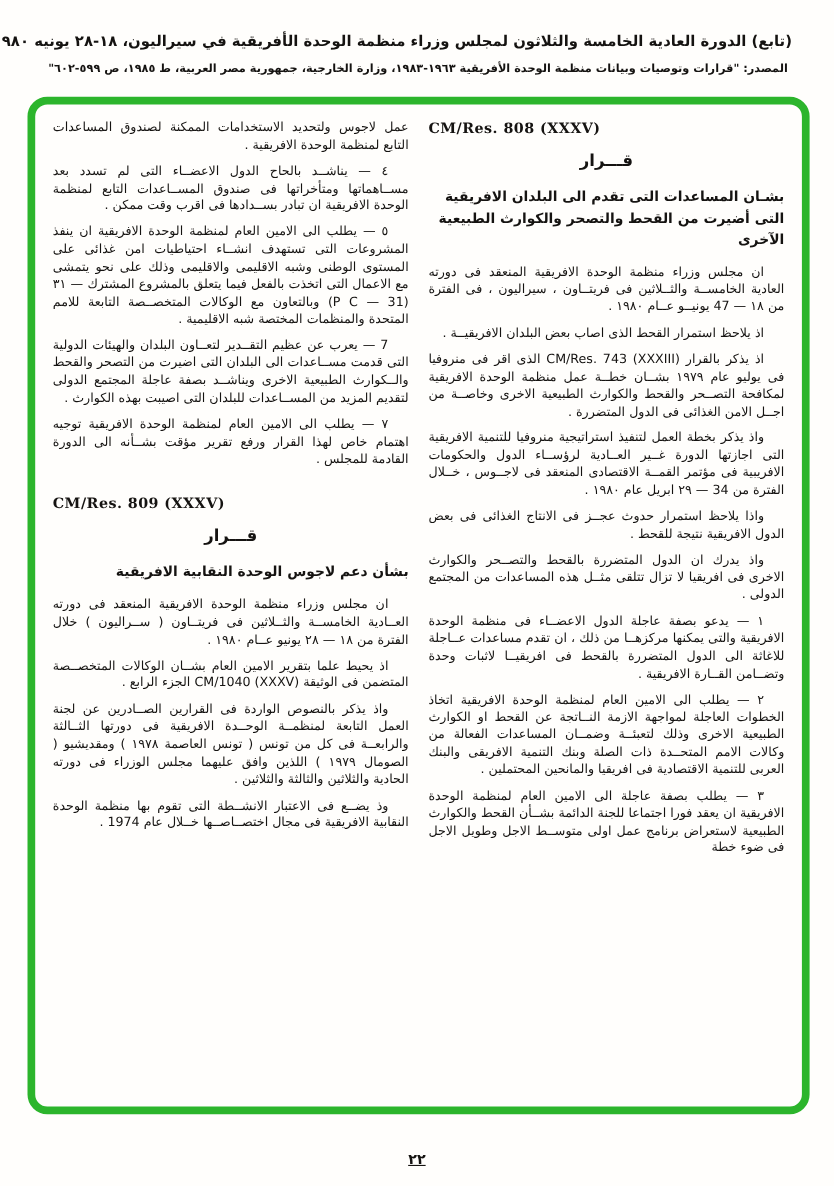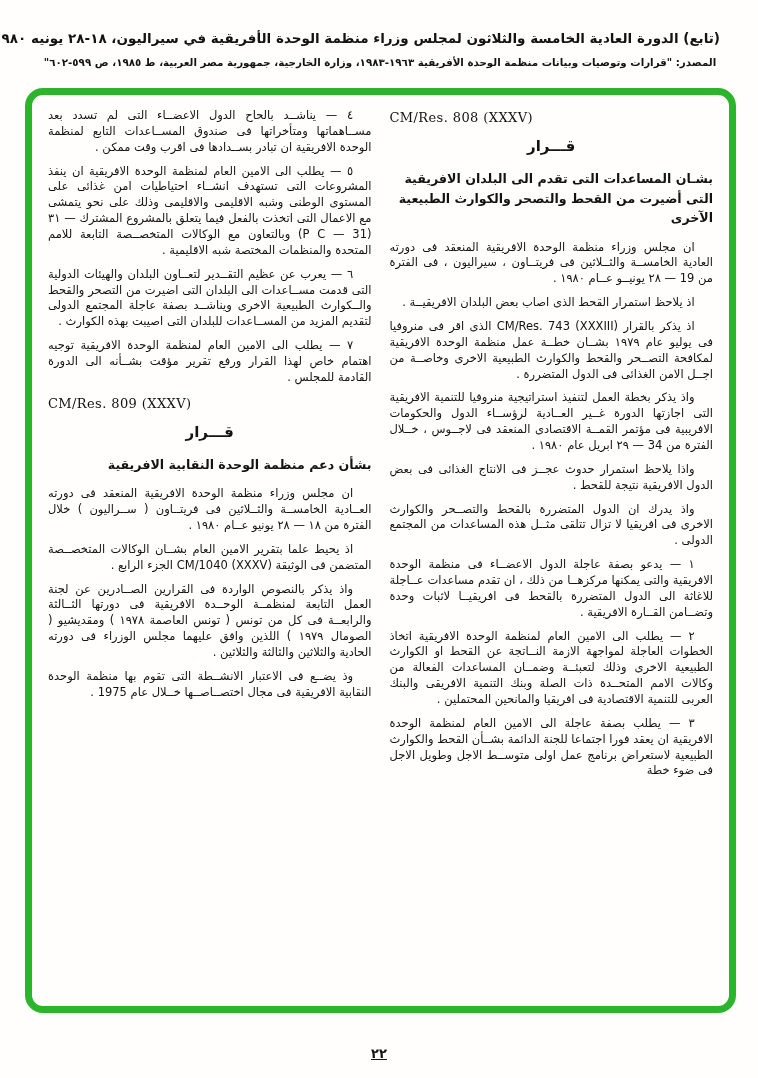--- a/index.html
+++ b/index.html
@@ -56,21 +56,21 @@
   .col {
     flex: 1 1 0;
     direction: rtl;
     min-width: 0;
   }
   .res-ref {
     direction: ltr;
     text-align: left;
     font-family: "DejaVu Serif", serif;
     font-size: 13px;
-    font-weight: 400;
+    font-weight: 700;
     letter-spacing: 0.4px;
     margin: 2px 0 6px 0;
   }
   .decision {
     text-align: center;
     font-size: 15px;
     font-weight: bold;
     margin: 12px 0 14px 0;
   }
   .res-title {
@@ -81,21 +81,21 @@
     margin: 0 0 12px 0;
   }
   p.para {
     font-size: 11.5px;
     font-weight: 500;
     line-height: 1.38;
     text-align: justify;
     text-indent: 1.6em;
     margin: 0 0 8px 0;
   }
-  .res-block-gap { margin-top: 10px; }
+  .res-block-gap { margin-top: 26px; }
   .footer {
     position: absolute;
     bottom: 16px;
     left: 0;
     width: 100%;
     text-align: center;
   }
   .page-num {
     font-size: 13px;
     font-weight: bold;
@@ -113,44 +113,45 @@
     <div class="h2">المصدر: "قرارات وتوصيات وبيانات منظمة الوحدة الأفريقية ١٩٦٣-١٩٨٣، وزارة الخارجية، جمهورية مصر العربية، ط ١٩٨٥، ص ٥٩٩-٦٠٢"</div>
   </div>
 
   <div class="frame">
     <div class="cols">
 
       <section class="col">
         <div class="res-ref">CM/Res. 808 (XXXV)</div>
         <h2 class="decision">قـــرار</h2>
         <h3 class="res-title">بشـان المساعدات التى تقدم الى البلدان الافريقية التى أضيرت من القحط والتصحر والكوارث الطبيعية الآخرى</h3>
-        <p class="para">ان مجلس وزراء منظمة الوحدة الافريقية المنعقد فى دورته العادية الخامســة والثــلاثين فى فريتــاون ، سيراليون ، فى الفترة من 19 — ٢٨ يونيــو عــام ١٩٨٠ .</p>
+        <p class="para">ان مجلس وزراء منظمة الوحدة الافريقية المنعقد فى دورته العادية الخامســة والثــلاثين فى فريتــاون ، سيراليون ، فى الفترة من ١٨ — 47 يونيــو عــام ١٩٨٠ .</p>
         <p class="para">اذ يلاحظ استمرار القحط الذى اصاب بعض البلدان الافريقيــة .</p>
         <p class="para">اذ يذكر بالقرار CM/Res. 743 (XXXIII) الذى اقر فى منروفيا فى يوليو عام ١٩٧٩ بشــان خطــة عمل منظمة الوحدة الافريقية لمكافحة التصــحر والقحط والكوارث الطبيعية الاخرى وخاصــة من اجــل الامن الغذائى فى الدول المتضررة .</p>
         <p class="para">واذ يذكر بخطة العمل لتنفيذ استراتيجية منروفيا للتنمية الافريقية التى اجازتها الدورة غــير العــادية لرؤســاء الدول والحكومات الافريبية فى مؤتمر القمــة الاقتصادى المنعقد فى لاجــوس ، خــلال الفترة من 34 — ٢٩ ابريل عام ١٩٨٠ .</p>
         <p class="para">واذا يلاحظ استمرار حدوث عجــز فى الانتاج الغذائى فى بعض الدول الافريقية نتيجة للقحط .</p>
         <p class="para">واذ يدرك ان الدول المتضررة بالقحط والتصــحر والكوارث الاخرى فى افريقيا لا تزال تتلقى مثــل هذه المساعدات من المجتمع الدولى .</p>
         <p class="para">١ — يدعو بصفة عاجلة الدول الاعضــاء فى منظمة الوحدة الافريقية والتى يمكنها مركزهــا من ذلك ، ان تقدم مساعدات عــاجلة للاغاثة الى الدول المتضررة بالقحط فى افريقيــا لاثبات وحدة وتضــامن القــارة الافريقية .</p>
         <p class="para">٢ — يطلب الى الامين العام لمنظمة الوحدة الافريقية اتخاذ الخطوات العاجلة لمواجهة الازمة النــاتجة عن القحط او الكوارث الطبيعية الاخرى وذلك لتعبئــة وضمــان المساعدات الفعالة من وكالات الامم المتحــدة ذات الصلة وبنك التنمية الافريقى والبنك العربى للتنمية الاقتصادية فى افريقيا والمانحين المحتملين .</p>
         <p class="para">٣ — يطلب بصفة عاجلة الى الامين العام لمنظمة الوحدة الافريقية ان يعقد فورا اجتماعا للجنة الدائمة بشــأن القحط والكوارث الطبيعية لاستعراض برنامج عمل اولى متوســط الاجل وطويل الاجل فى ضوء خطة</p>
       </section>
 
       <section class="col">
+        <p class="para" style="text-indent:0;">عمل لاجوس ولتحديد الاستخدامات الممكنة لصندوق المساعدات التابع لمنظمة الوحدة الافريقية .</p>
         <p class="para">٤ — يناشــد بالحاح الدول الاعضــاء التى لم تسدد بعد مســاهماتها ومتأخراتها فى صندوق المســاعدات التابع لمنظمة الوحدة الافريقية ان تبادر بســدادها فى اقرب وقت ممكن .</p>
         <p class="para">٥ — يطلب الى الامين العام لمنظمة الوحدة الافريقية ان ينفذ المشروعات التى تستهدف انشــاء احتياطيات امن غذائى على المستوى الوطنى وشبه الاقليمى والاقليمى وذلك على نحو يتمشى مع الاعمال التى اتخذت بالفعل فيما يتعلق بالمشروع المشترك — ٣١ (P C — 31) وبالتعاون مع الوكالات المتخصــصة التابعة للامم المتحدة والمنظمات المختصة شبه الاقليمية .</p>
-        <p class="para">٦ — يعرب عن عظيم التقــدير لتعــاون البلدان والهيئات الدولية التى قدمت مســاعدات الى البلدان التى اضيرت من التصحر والقحط والــكوارث الطبيعية الاخرى ويناشــد بصفة عاجلة المجتمع الدولى لتقديم المزيد من المســاعدات للبلدان التى اصيبت بهذه الكوارث .</p>
+        <p class="para">7 — يعرب عن عظيم التقــدير لتعــاون البلدان والهيئات الدولية التى قدمت مســاعدات الى البلدان التى اضيرت من التصحر والقحط والــكوارث الطبيعية الاخرى ويناشــد بصفة عاجلة المجتمع الدولى لتقديم المزيد من المســاعدات للبلدان التى اصيبت بهذه الكوارث .</p>
         <p class="para">٧ — يطلب الى الامين العام لمنظمة الوحدة الافريقية توجيه اهتمام خاص لهذا القرار ورفع تقرير مؤقت بشــأنه الى الدورة القادمة للمجلس .</p>
 
         <div class="res-ref res-block-gap">CM/Res. 809 (XXXV)</div>
         <h2 class="decision">قـــرار</h2>
-        <h3 class="res-title">بشأن دعم منظمة الوحدة النقابية الافريقية</h3>
+        <h3 class="res-title">بشأن دعم لاجوس الوحدة النقابية الافريقية</h3>
         <p class="para">ان مجلس وزراء منظمة الوحدة الافريقية المنعقد فى دورته العــادية الخامســة والثــلاثين فى فريتــاون ( ســراليون ) خلال الفترة من ١٨ — ٢٨ يونيو عــام ١٩٨٠ .</p>
         <p class="para">اذ يحيط علما بتقرير الامين العام بشــان الوكالات المتخصــصة المتضمن فى الوثيقة CM/1040 (XXXV) الجزء الرابع .</p>
         <p class="para">واذ يذكر بالنصوص الواردة فى القرارين الصــادرين عن لجنة العمل التابعة لمنظمــة الوحــدة الافريقية فى دورتها الثــالثة والرابعــة فى كل من تونس ( تونس العاصمة ١٩٧٨ ) ومقديشيو ( الصومال ١٩٧٩ ) اللذين وافق عليهما مجلس الوزراء فى دورته الحادية والثلاثين والثالثة والثلاثين .</p>
-        <p class="para">وذ يضــع فى الاعتبار الانشــطة التى تقوم بها منظمة الوحدة النقابية الافريقية فى مجال اختصــاصــها خــلال عام 1975 .</p>
+        <p class="para">وذ يضــع فى الاعتبار الانشــطة التى تقوم بها منظمة الوحدة النقابية الافريقية فى مجال اختصــاصــها خــلال عام 1974 .</p>
       </section>
 
     </div>
   </div>
 
   <div class="footer">
     <span class="page-num">٢٢</span>
   </div>
 
 </div>

